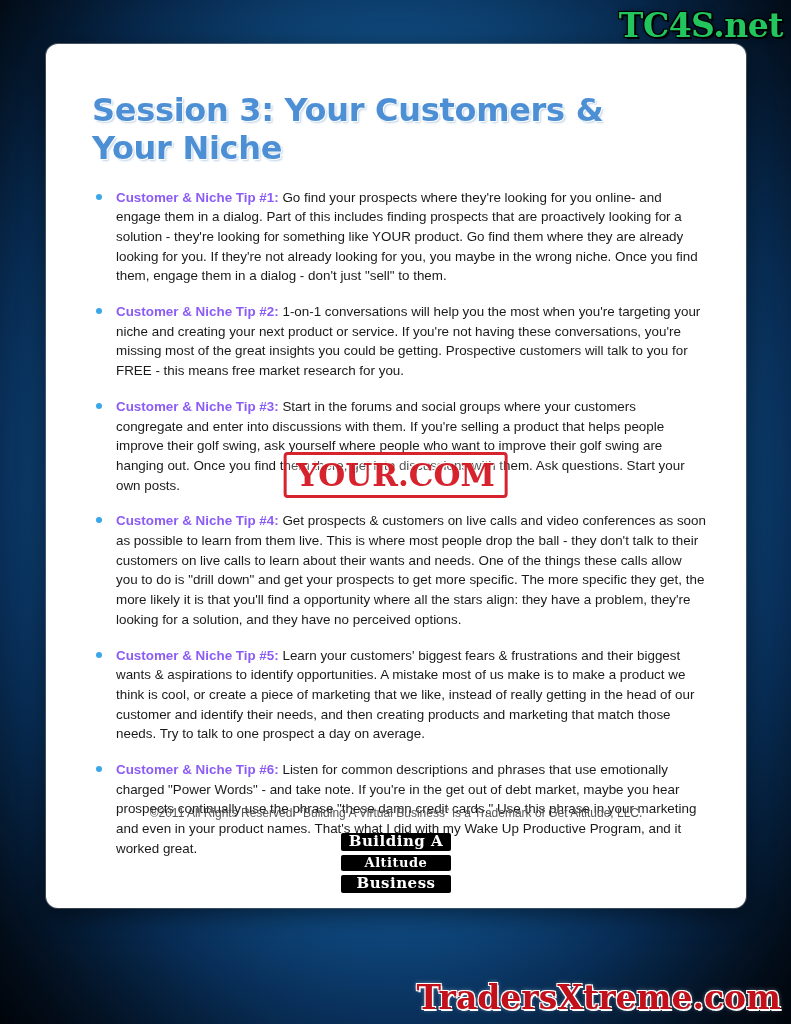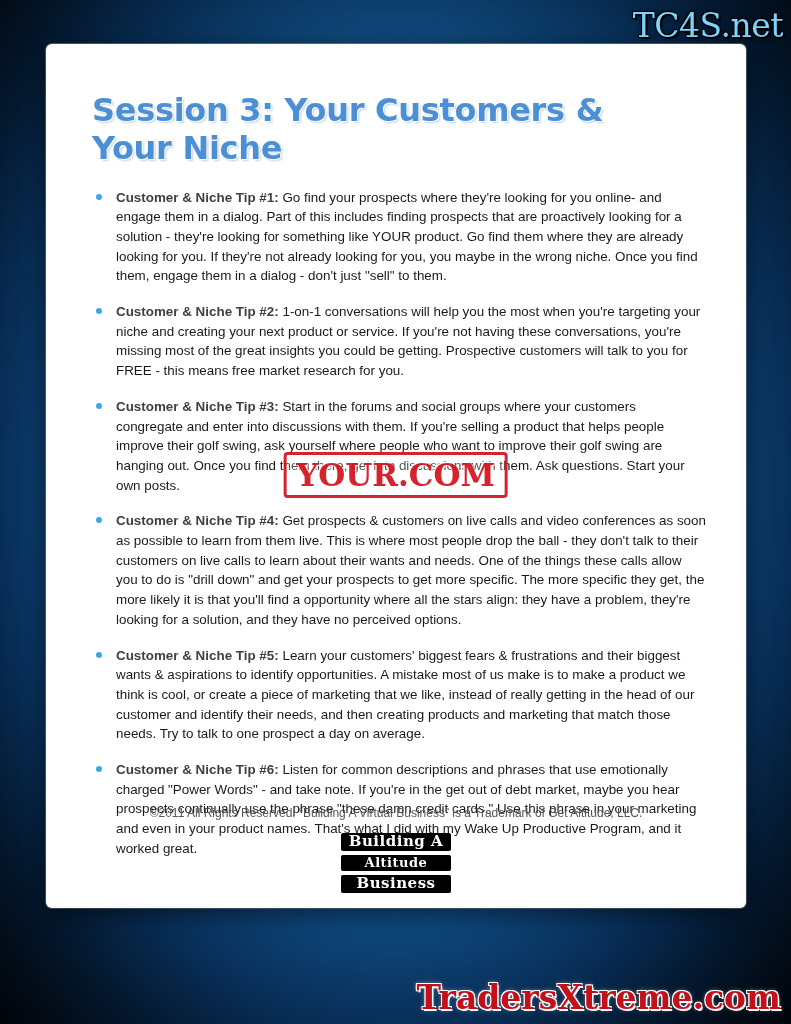--- a/index.html
+++ b/index.html
@@ -18,24 +18,24 @@
   
   .vignette {
     position: absolute; inset: 0;
     background: radial-gradient(ellipse at 50% 50%, rgba(0,0,0,0) 40%, rgba(0,0,0,0.55) 100%);
     pointer-events: none;
   }
   .watermark-top {
     position: absolute;
     top: 6px; right: 8px;
     font-family: "DejaVu Serif", serif;
-    font-weight: normal;
+    font-weight: bold;
     font-size: 33px;
     letter-spacing: -0.5px;
-    color: #7dd3fc;
+    color: #22c55e;
     text-shadow:
       2px 2px 0 #000, -1px -1px 0 #000, 1px -1px 0 #000, -1px 1px 0 #000,
       0 0 6px rgba(0,0,0,0.8);
     z-index: 30;
   }
   .watermark-bottom {
     position: absolute;
     bottom: 7px; right: 10px;
     font-family: "DejaVu Serif", serif;
     font-weight: bold;
@@ -44,21 +44,21 @@
     text-shadow:
       1.5px 1.5px 0 #ffffff, -1px -1px 0 #ffffff, 1px -1px 0 #ffffff, -1px 1px 0 #ffffff,
       0 0 5px rgba(255,255,255,0.6);
     z-index: 30;
   }
   .page {
     position: absolute;
     left: 46px; top: 44px;
     width: 700px; height: 864px;
     background: #ffffff;
-    border-radius: 6px;
+    border-radius: 12px;
     box-shadow: 0 6px 26px rgba(0,0,0,0.55), 0 0 0 1px rgba(255,255,255,0.3);
     overflow: hidden;
   }
   .page-inner {
     padding: 48px 40px 0 46px;
     height: 100%;
     position: relative;
   }
   h1.title {
     margin: 0 0 20px 0;
@@ -87,21 +87,21 @@
   ul.tips li::before {
     content: "";
     position: absolute;
     left: 4px; top: 6px;
     width: 6px; height: 6px;
     border-radius: 50%;
     background: #3ba7e8;
   }
   .tip-label {
     font-weight: bold;
-    color: #404040;
+    color: #8b5cf6;
   }
   .footer-note {
     position: absolute;
     left: 0; right: 0;
     bottom: 88px;
     text-align: center;
     font-size: 12px;
     color: #555;
   }
   .logo {

